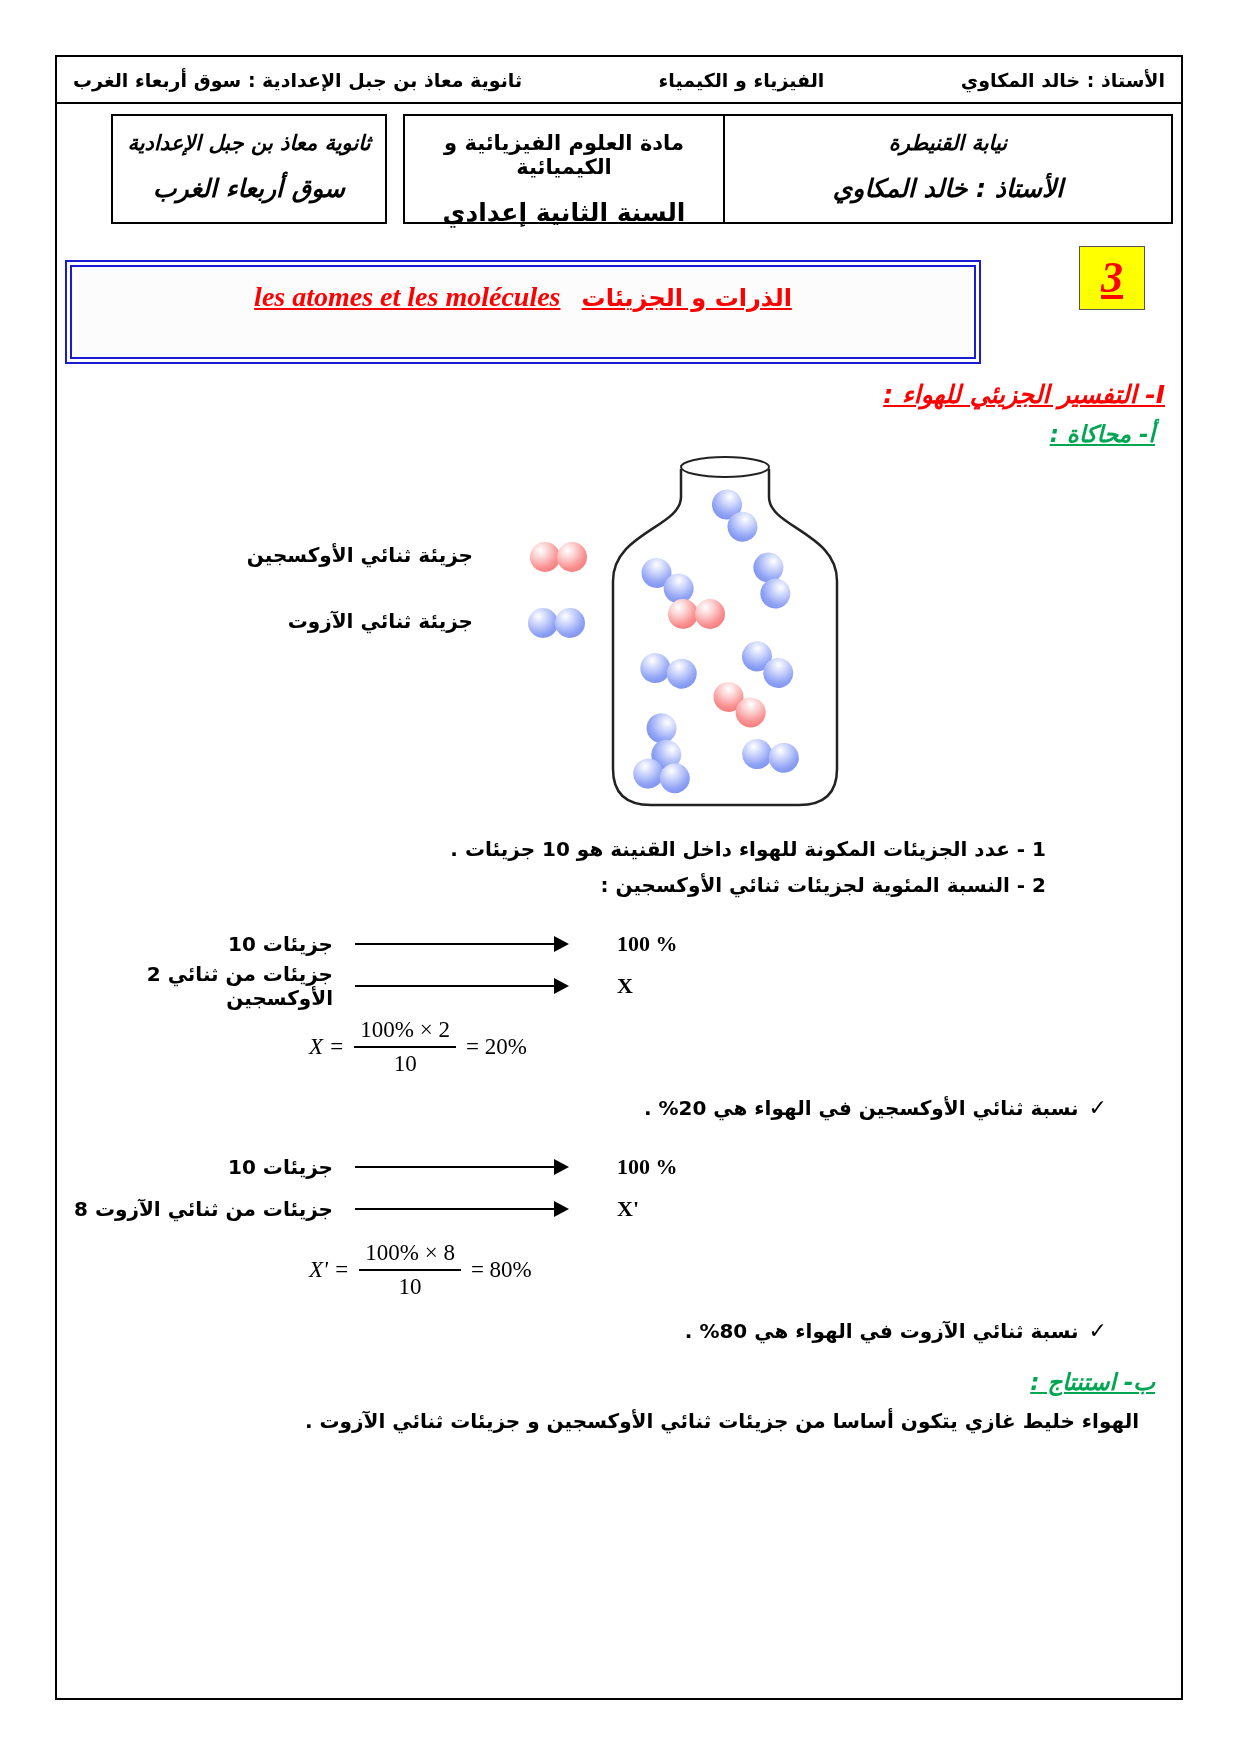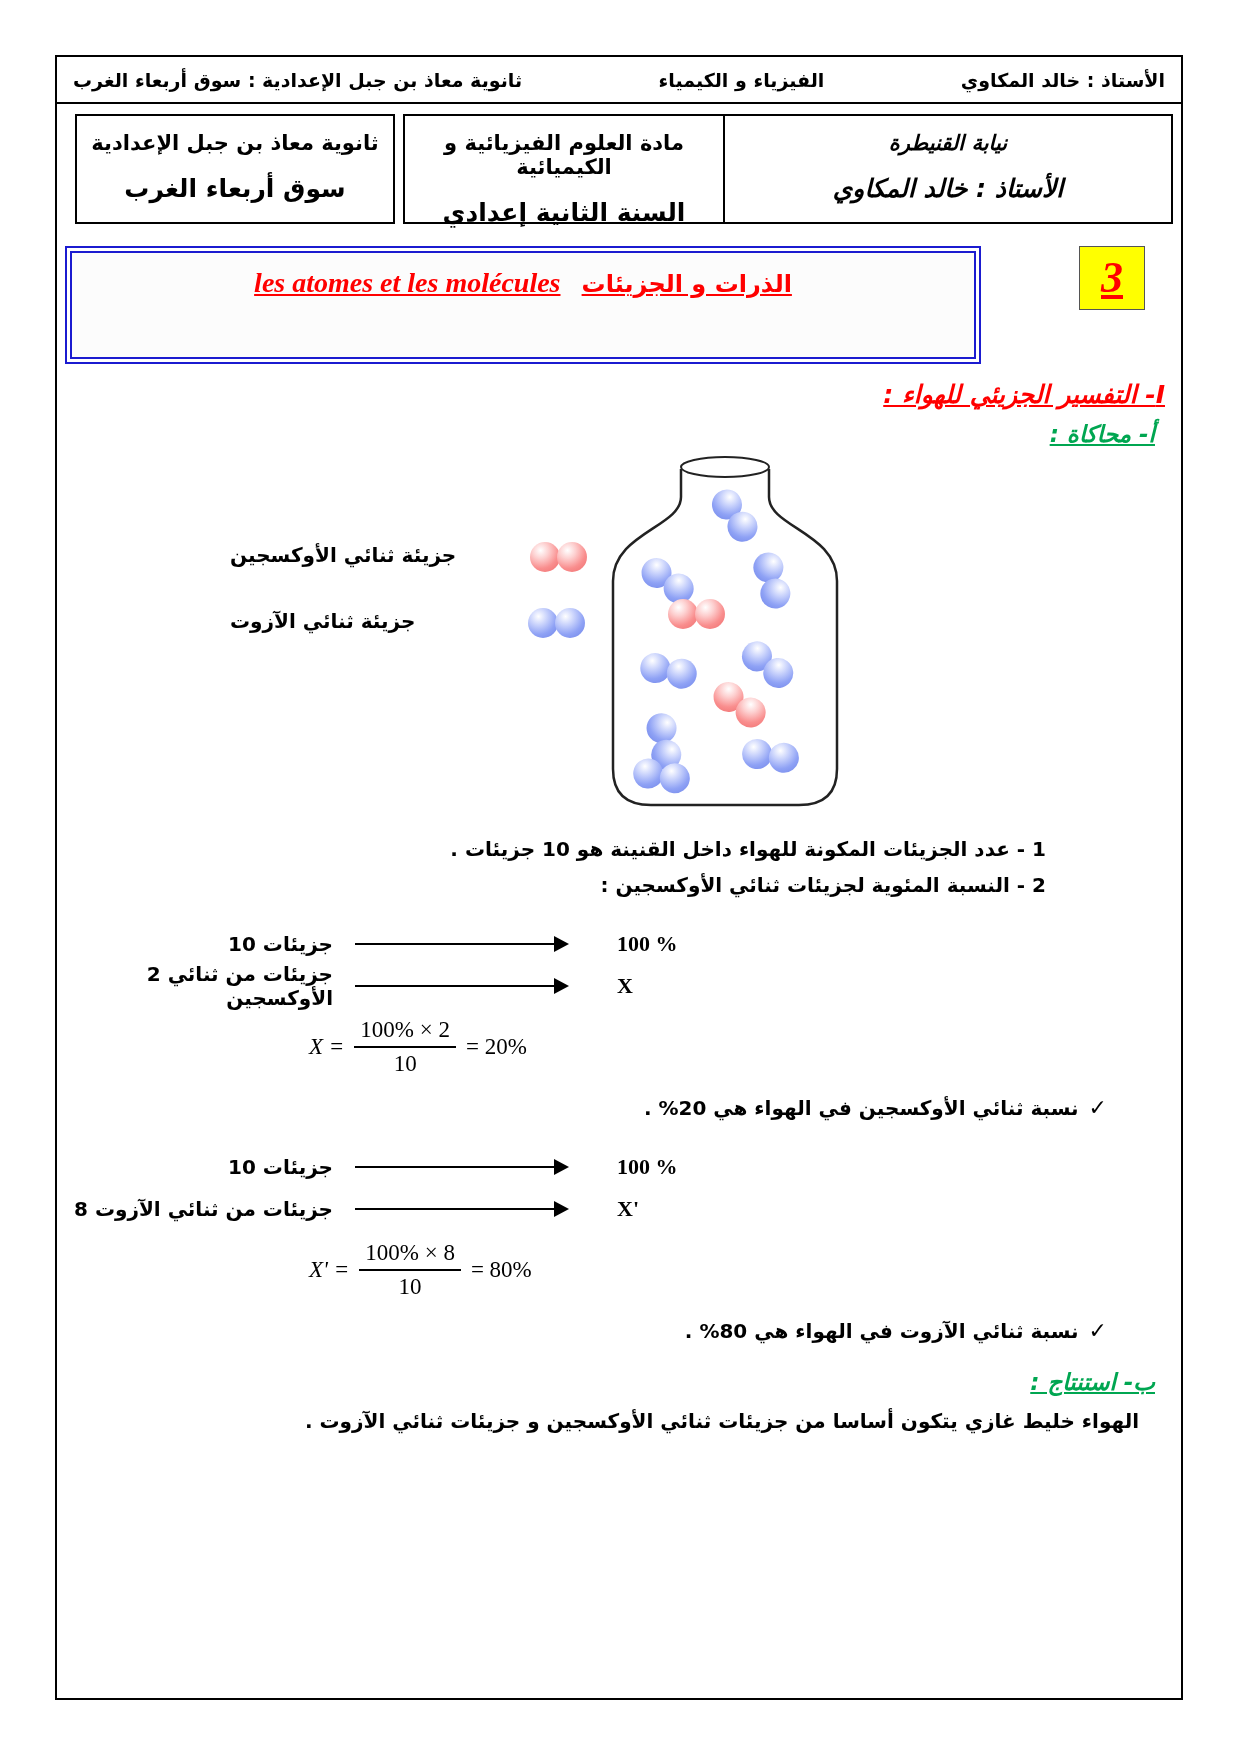--- a/index.html
+++ b/index.html
@@ -24,24 +24,24 @@
     display:flex; direction:rtl; justify-content:space-between; align-items:center;
     padding:10px 16px; border-bottom:2px solid #000; font-weight:bold; font-size:19px; height:47px;
   }
   
   .info-row{ direction:rtl; display:flex; padding:10px 8px 4px; }
   .ibox{ border:2px solid #000; text-align:center; font-weight:bold; height:110px; }
   .ibox .l1{ margin-top:15px; font-size:21px; }
   .ibox .l2{ margin-top:19px; font-size:25px; }
   .ibox-right{ width:450px; font-style:italic; }
   .ibox-center{ width:322px; margin-right:-2px; }
-  .ibox-left{ width:320px; margin-right:8px; }
+  .ibox-left{ width:276px; margin-right:16px; font-style:italic; }
   
   .banner-row{ position:relative; margin:14px 8px 0; height:122px; }
-  .banner{ position:absolute; left:0; top:4px; bottom:0; width:916px; border:2px solid var(--blue); }
+  .banner{ position:absolute; left:0; top:18px; bottom:0; width:916px; border:2px solid var(--blue); }
   .banner-inner{
     position:absolute; inset:3px; border:2px solid var(--blue); background:#fcfcfc;
     text-align:center; padding-top:14px;
   }
   .banner-title .fr{
     font-family:"Liberation Serif", serif; font-style:italic; font-weight:bold;
     font-size:28px; color:var(--red); text-decoration:underline;
   }
   .banner-title .ar{
     font-size:24px; font-weight:bold; color:var(--red);
@@ -58,21 +58,21 @@
   }
   
   .h1-red{ direction:rtl; text-align:right; padding:16px 16px 0; font-size:25px; }
   .h1-red span{ color:var(--red); font-weight:bold; font-style:italic; text-decoration:underline; }
   .h-green{ direction:rtl; text-align:right; padding:12px 26px 0; font-size:23px; }
   .h-green span{ color:var(--green); font-weight:bold; font-style:italic; text-decoration:underline; }
   
   .diagram{ position:relative; height:368px; margin-top:4px; }
   .bottle{ position:absolute; left:548px; top:2px; }
   .legend-label{
-    position:absolute; left:173px; width:250px; text-align:left;
+    position:absolute; left:166px; width:250px; text-align:right;
     direction:rtl; font-weight:bold; font-size:20px;
   }
   .molecule-layer{ position:absolute; inset:0; }
   .molecule{ position:absolute; display:flex; width:58px; height:30px; }
   .sphere{ width:30px; height:30px; border-radius:50%; flex:none; }
   .sphere + .sphere{ margin-left:-3px; }
   .sphere.n{ background:radial-gradient(circle at 35% 28%, #ffffff 0%, #ccd5fc 28%, var(--nitrogen) 62%, #6e83e8 100%); }
   .sphere.o{ background:radial-gradient(circle at 35% 28%, #ffffff 0%, #fdd0d0 28%, var(--oxygen) 62%, #ee6b6b 100%); }
   
   .q-block{ margin-top:12px; }

